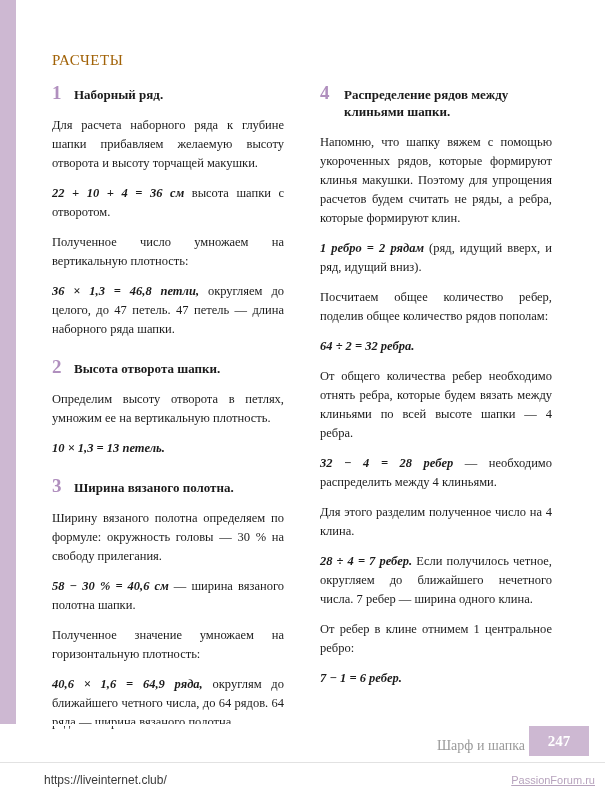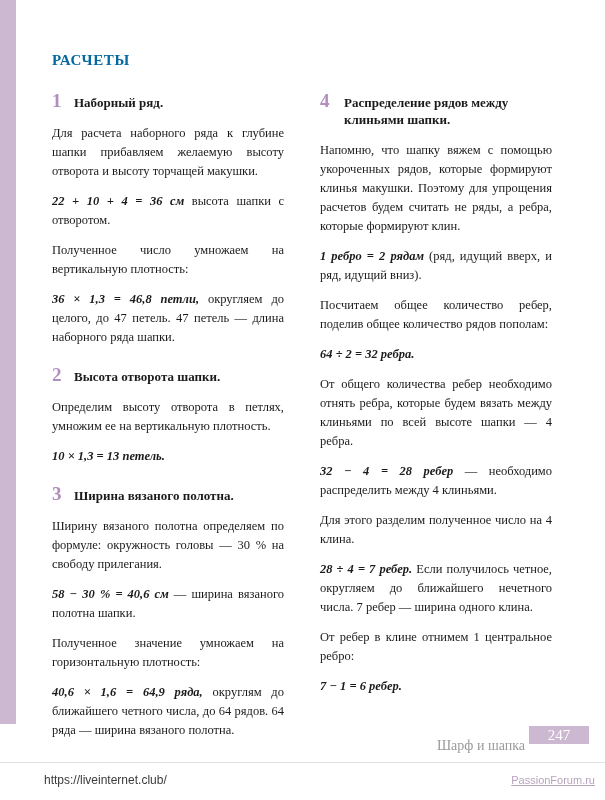--- a/index.html
+++ b/index.html
@@ -26,24 +26,24 @@
     background: #cdb8d2;
   }
   .content {
     position: absolute;
     left: 52px;
     top: 52px;
     width: 500px;
   }
   .page-title {
     font-size: 15px;
-    font-weight: bold;
+    font-weight: normal;
     letter-spacing: 0.6px;
-    color: #0369a1;
-    margin-bottom: 22px;
+    color: #a16207;
+    margin-bottom: 14px;
   }
   .columns {
     display: flex;
     gap: 36px;
   }
   .col {
     width: 232px;
   }
   .step {
     display: flex;
@@ -99,25 +99,25 @@
     top: 738px;
     font-size: 14px;
     color: #9a9a9a;
     font-family: "Liberation Serif", serif;
   }
   .page-number-box {
     position: absolute;
     right: 16px;
     top: 726px;
     width: 60px;
-    height: 18px;
+    height: 30px;
     background: #cdb8d2;
     color: #ffffff;
     font-size: 15px;
-    font-weight: normal;
+    font-weight: bold;
     display: flex;
     align-items: center;
     justify-content: center;
     font-family: "Liberation Serif", serif;
   }
   .bottom-bar {
     position: absolute;
     left: 0;
     top: 762px;
     width: 605px;

